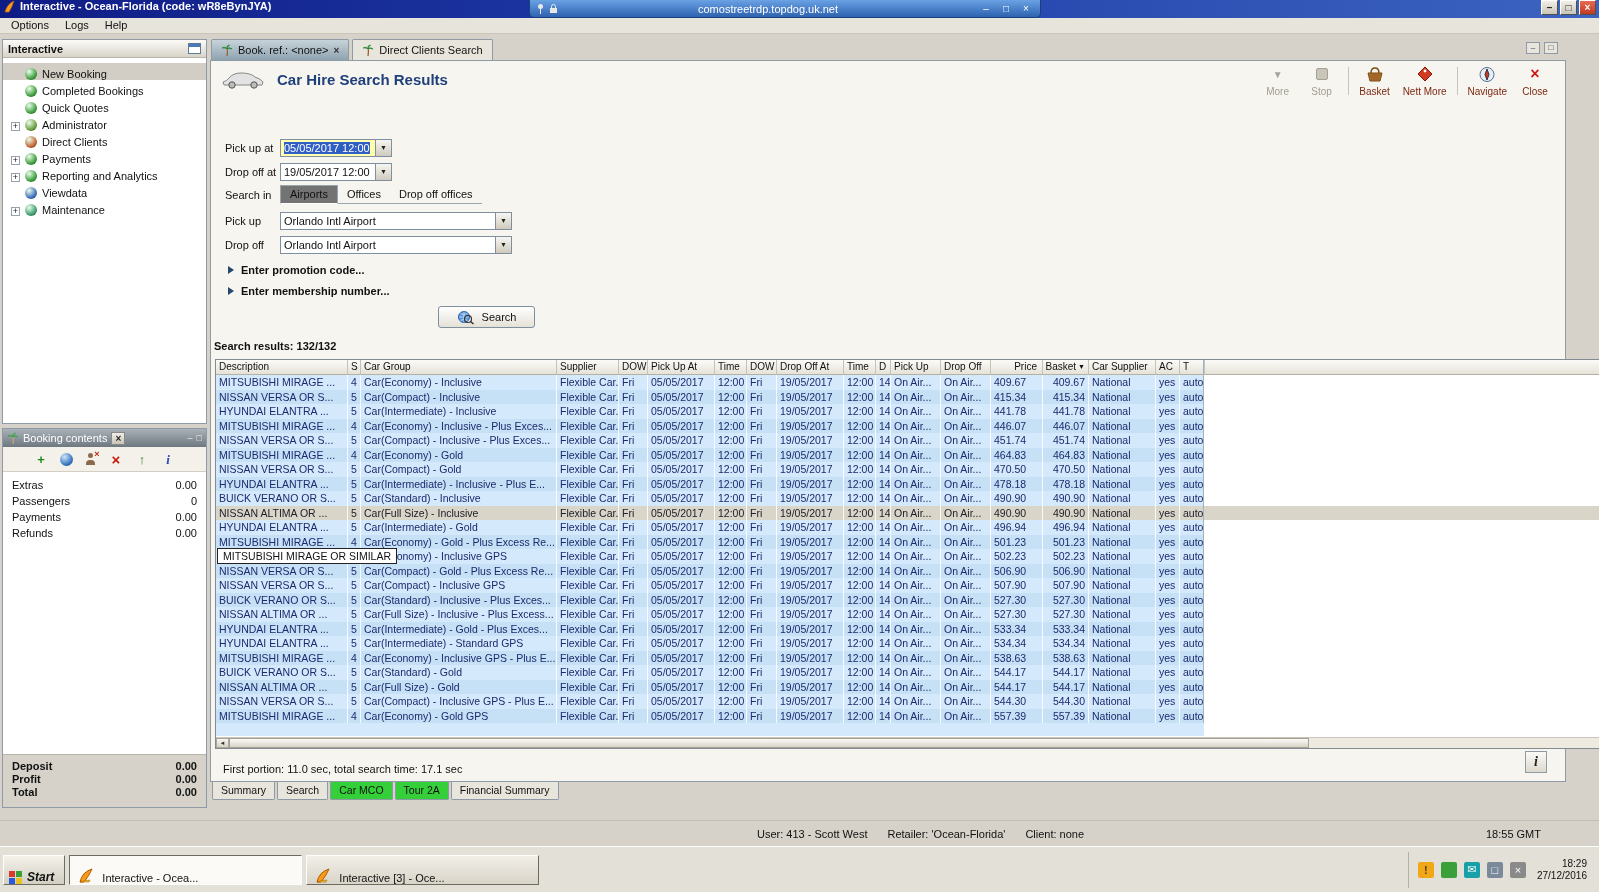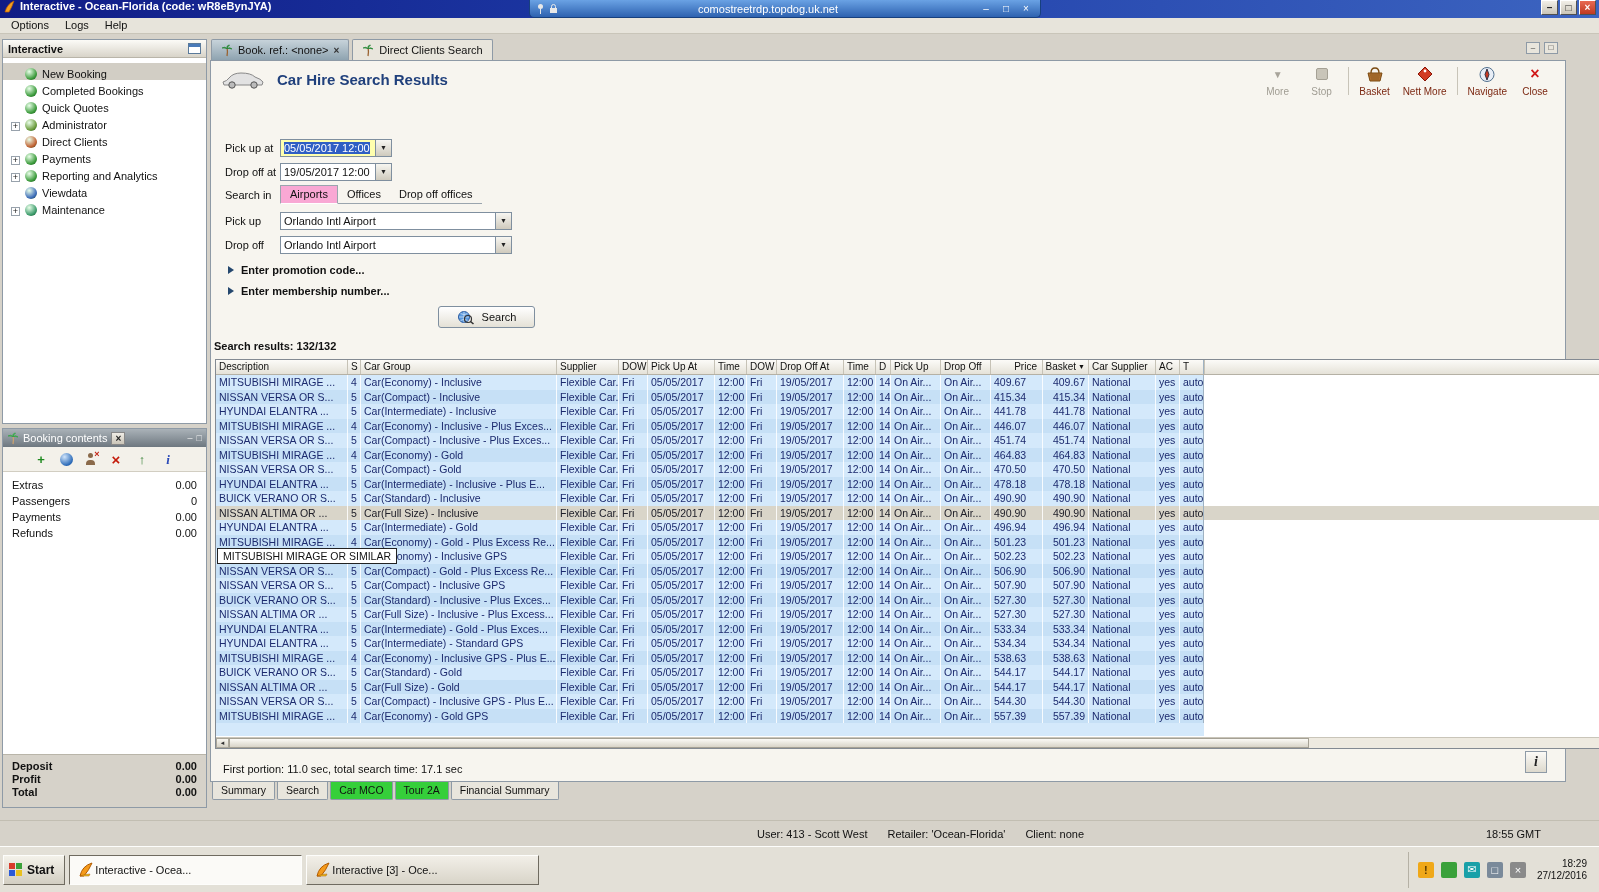--- a/index.html
+++ b/index.html
@@ -73,21 +73,21 @@
 
 .form-row{position:absolute;left:14px;display:flex;align-items:center;height:19px}
 .flabel{width:55px}
 .field{width:96px;height:18px;border:1px solid #7f8f9f;background:#fff;padding:1px 3px;display:flex;align-items:center;white-space:nowrap;overflow:hidden}
 .field.yellow{background:#ffffae}
 .sel-text{background:#2f5ec4;color:#fff}
 .drop-btn{width:16px;height:18px;border:1px solid #7f8f9f;border-left:none;background:linear-gradient(#f7f6f1,#cfcabd);display:flex;align-items:center;justify-content:center;font-size:7px;color:#222}
 .combo-field{width:216px}
 .si-strip{display:flex;align-items:flex-end;height:19px;border-bottom:1px solid #9aa5ae}
 .si-tab{padding:2px 9px 3px;white-space:nowrap}
-.si-tab.active{background:#f9a8d4;border:1px solid #9aa5ae;border-bottom-color:#fff;margin-bottom:-1px}
+.si-tab.active{background:#737373;border:1px solid #9aa5ae;border-bottom-color:#fff;margin-bottom:-1px}
 .expander-row{position:absolute;left:17px;display:flex;align-items:center;gap:7px;font-weight:bold}
 .tri{width:0;height:0;border-left:6px solid #24476e;border-top:4px solid transparent;border-bottom:4px solid transparent}
 .search-btn{position:absolute;left:227px;top:245px;width:97px;height:22px;border:1px solid #7f8f9f;border-radius:3px;background:linear-gradient(#ffffff,#e4e1d6);display:flex;align-items:center;justify-content:center;gap:7px}
 .results-label{position:absolute;left:3px;top:279px;font-weight:bold}
 
 
 .table-wrap{position:absolute;left:4px;top:298px;width:1471px;height:390px;border:1px solid #838a92;background:#fff}
 .thead{display:flex;height:15px;background:linear-gradient(#fcfbf8,#e5e2d8);border-bottom:1px solid #b5b1a5;padding-right:11px}
 .thead::after{content:"";flex:1;border-left:1px solid #c6c2b6}
 .th{font-size:10px;line-height:13px;padding:0 3px;border-right:1px solid #c6c2b6;overflow:hidden;white-space:nowrap;display:flex;gap:2px;flex:none}
@@ -118,24 +118,24 @@
 .info-btn{position:absolute;right:18px;top:690px;width:22px;height:22px;border:1px solid #8e9aa6;background:linear-gradient(#fbfaf6,#ddd9cd);display:flex;align-items:center;justify-content:center;font-family:"Liberation Serif",serif;font-style:italic;font-weight:bold;font-size:14px;color:#222}
 .bottom-tabs{position:absolute;left:2px;top:744px;display:flex;gap:2px}
 .btab{padding:2px 8px 3px;border:1px solid #8e9aa6;border-top:none;background:#e8e5dc;font-size:10.5px;border-radius:0 0 2px 2px;white-space:nowrap}
 .btab.highlight{background:#35cf3a}
 
 
 .statusbar{position:absolute;left:0;top:820px;width:1599px;height:26px;display:flex;align-items:center;background:#d6d2c9;border-top:1px solid #c2beb2}
 .sb-group{margin-left:757px;display:flex;gap:20px;white-space:nowrap}
 .sb-time{margin-left:auto;margin-right:58px}
 .taskbar{position:absolute;left:0;top:846px;width:1599px;height:46px;background:#e3e0d7;border-top:1px solid #fdfdfb;display:flex;align-items:center;gap:4px;padding:0 3px}
-.start-btn{height:30px;padding:0 10px 0 5px;display:flex;align-items:center;gap:5px;border:1px solid;border-color:#fdfdfb #6f6b60 #6f6b60 #fdfdfb;background:linear-gradient(#f4f2ea,#d2cec2);font-weight:bold;font-size:12px;}
+.start-btn{height:30px;padding:0 10px 0 5px;display:flex;align-items:flex-end;gap:5px;border:1px solid;border-color:#fdfdfb #6f6b60 #6f6b60 #fdfdfb;background:linear-gradient(#f4f2ea,#d2cec2);font-weight:bold;font-size:12px;font-style:italic}
 .flag{display:grid;grid-template-columns:6px 6px;grid-template-rows:6px 6px;gap:1px}
 .flag span{display:block}
-.task-btn{width:233px;height:30px;display:flex;align-items:center;padding:0 7px;border:1px solid;border-color:#fdfdfb #6f6b60 #6f6b60 #fdfdfb;background:linear-gradient(#f2efe8,#d8d4c8);overflow:hidden;white-space:nowrap}
+.task-btn{width:233px;height:30px;display:flex;align-items:flex-end;gap:7px;padding:0 7px;border:1px solid;border-color:#fdfdfb #6f6b60 #6f6b60 #fdfdfb;background:linear-gradient(#f2efe8,#d8d4c8);overflow:hidden;white-space:nowrap}
 .task-btn.active{background:#fbfaf7;border-color:#6f6b60 #fdfdfb #fdfdfb #6f6b60}
 .tray{margin-left:auto;height:36px;display:flex;align-items:center;gap:7px;border-left:1px solid #b5b1a5;padding:0 9px}
 .tray-glyph{width:16px;height:16px;border-radius:2px;display:flex;align-items:center;justify-content:center;font-size:11px;color:#fff}
 .clock{display:flex;flex-direction:column;align-items:flex-end;line-height:12px;font-size:10px;padding-left:4px}
 </style>
 </head>
 <body>
 
 <div class="screen">
 

